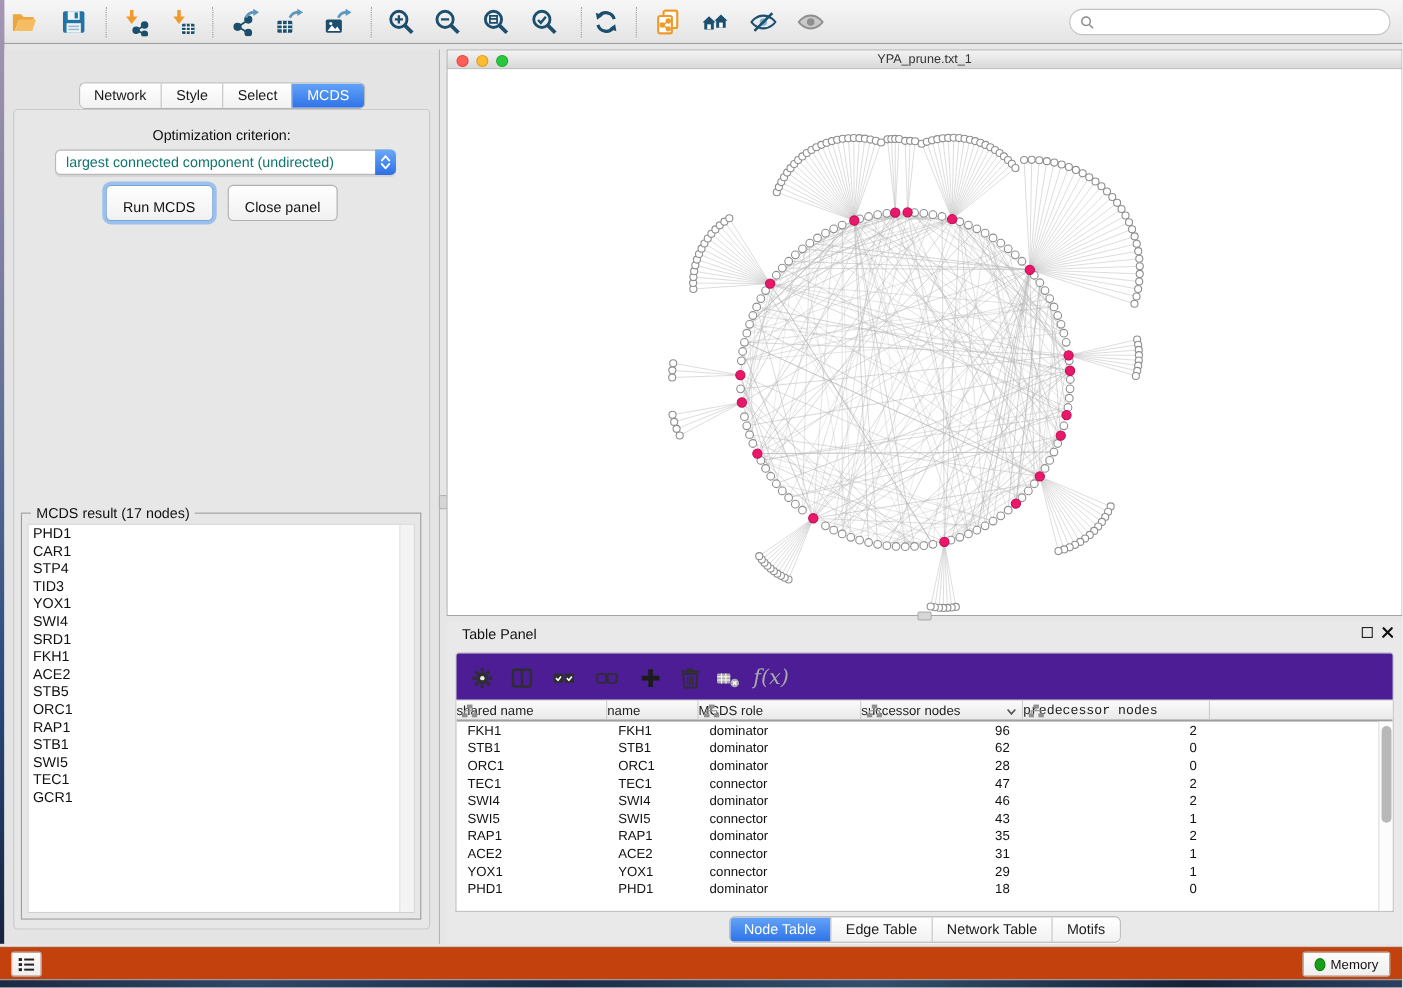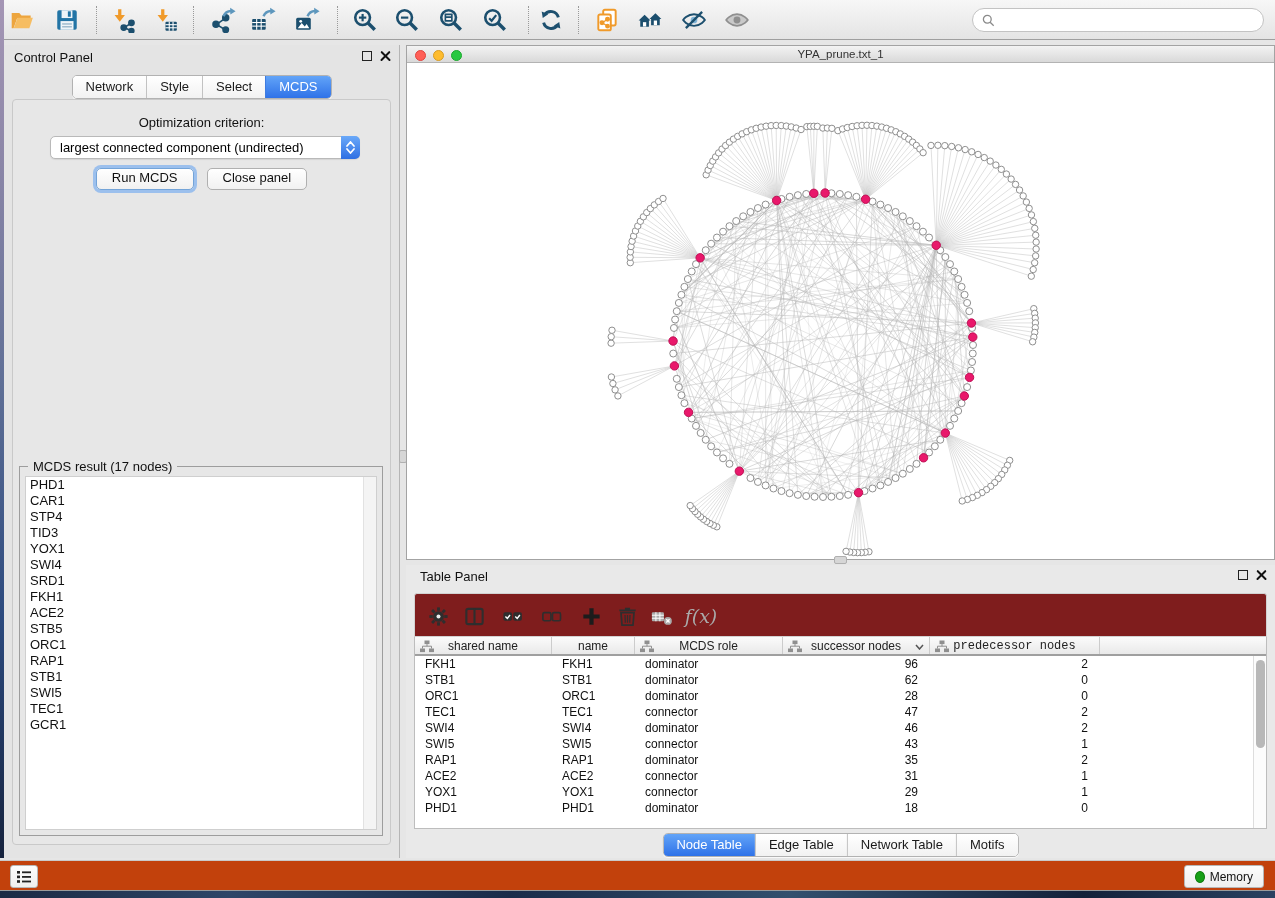--- a/index.html
+++ b/index.html
@@ -37,27 +37,27 @@
   .seg { padding:3px 13px 4px; font-size:13px; color:#1a1a1a; border-left:1px solid #c2c2c2; background:linear-gradient(#ffffff,#f2f2f2); white-space:nowrap; }
   .seg:first-child { border-left:none; }
   .seg.active { background:linear-gradient(#62a4f8,#2f72e8); color:#fff; border-left-color:#3f7ce0; }
 
   .cp-panel { position:absolute; left:8px; right:8px; top:54px; bottom:13px; background:#e7e7e7;
     border:1px solid #c9c9c9; border-radius:4px; }
   .opt-label { position:absolute; top:15px; width:100%; text-align:center; font-size:13px; color:#111; }
   .dropdown { position:absolute; left:37px; top:36px; width:310px; height:23px; background:#fff;
     border:1px solid #b9b9b9; border-radius:5px; display:flex; align-items:center;
     box-shadow:0 1px 1px rgba(0,0,0,.08); }
-  .dropdown .dd-text { flex:1; font-size:13px; padding-left:9px; color:#000000; white-space:nowrap; overflow:hidden; }
+  .dropdown .dd-text { flex:1; font-size:13px; padding-left:9px; color:#0f766e; white-space:nowrap; overflow:hidden; }
   .dd-stepper { width:19px; height:23px; margin:-1px -1px -1px 0; border-radius:0 5px 5px 0;
     background:linear-gradient(#6aa9f9,#2e6fe3); display:flex; flex-direction:column; align-items:center; justify-content:center; gap:1px; }
   .dd-stepper svg { display:block; }
   .btn-row { position:absolute; top:68px; width:100%; display:flex; justify-content:center; gap:13px; }
   .mac-btn { font-size:13px; color:#111; background:linear-gradient(#ffffff,#f1f1f1);
-    border:1px solid #b0b0b0; border-radius:5px; padding:1px 15px 4px; font-family:"Liberation Sans",sans-serif; }
+    border:1px solid #b0b0b0; border-radius:5px; padding:12px 15px 4px; font-family:"Liberation Sans",sans-serif; }
   .mac-btn.focused { box-shadow:0 0 0 3px rgba(115,170,240,.65); border-color:#74a4d8; }
 
   .groupbox { position:absolute; left:6px; right:7px; top:366px; bottom:8px; border:1px solid #9d9d9d; }
   .groupbox-title { position:absolute; left:8px; top:-8px; background:#e7e7e7; padding:0 5px; font-size:13px; color:#111; }
   .result-list { position:absolute; left:5px; right:5px; top:9px; bottom:5px; background:#fff; border:1px solid #cfcfcf; overflow:hidden; }
   .result-scroll { position:absolute; right:0; top:0; bottom:0; width:13px; background:#f4f4f4; border-left:1px solid #e2e2e2; }
   .result-item { font-size:13px; line-height:16px; padding-left:4px; color:#111; }
 
   
   .v-split-handle { position:absolute; left:399px; top:450px; width:8px; height:13px; background:#d6d6d6; border:1px solid #b0b0b0; border-radius:2px; }
@@ -71,28 +71,28 @@
   .light { width:11px; height:11px; border-radius:50%; }
   .light.red { background:#ff5f57; border:0.5px solid #e0443e; }
   .light.yellow { background:#febc2e; border:0.5px solid #d89c22; }
   .light.green { background:#28c840; border:0.5px solid #1da82f; }
   .net-title { width:100%; text-align:center; font-size:11.5px; line-height:17px; color:#333; }
   .net-canvas { position:absolute; left:0; top:17px; width:867px; height:496px; background:#fff; }
 
   
   .table-panel { position:absolute; left:406px; top:565px; width:869px; height:293px; background:#e9e9e9; }
   .tp-title { position:absolute; left:14px; top:4px; font-size:13px; color:#111; }
-  .tp-toolbar { position:absolute; left:8px; right:8px; top:28px; height:44px; background:#7f1d1d;
+  .tp-toolbar { position:absolute; left:8px; right:8px; top:28px; height:44px; background:#4c1d95;
     border:1px solid #d2d2d2; border-radius:3px 3px 0 0; }
   .tp-icon { position:absolute; top:5px; width:34px; height:34px; display:flex; align-items:center; justify-content:center; }
   .fx-label { font-family:"DejaVu Serif", serif; font-style:italic; font-size:19px; color:#aaa; }
   .tp-table { position:absolute; left:8px; top:72px; width:853px; height:192px; background:#fff; border:1px solid #bdbdbd; border-top:none; overflow:hidden; }
   .th-row { position:absolute; left:0; top:0; width:100%; height:19px; display:flex;
     background:linear-gradient(#fbfbfb,#e9e9e9); border-bottom:2px solid #9f9f9f; }
-  .th-cell { position:relative; height:100%; border-right:1px solid #cccccc; display:flex; align-items:center; justify-content:center; font-size:12px; color:#222; }
+  .th-cell { position:relative; height:100%; border-right:1px solid #cccccc; display:flex; align-items:center; justify-content:flex-start; font-size:12px; color:#222; }
   .th-cell .tree-ic { position:absolute; left:5px; top:3px; }
   .th-cell .sort-ic { position:absolute; right:5px; top:7px; }
   .tr-row { display:flex; height:16px; align-items:center; }
   .td-cell { font-size:12px; color:#111; white-space:nowrap; overflow:hidden; height:16px; line-height:16px; }
   .td-left { text-align:left; padding-left:10px; }
   .td-right { text-align:right; padding-right:12px; }
   .tp-scroll { position:absolute; right:0; top:19px; bottom:0; width:13px; background:#fcfcfc; border-left:1px solid #ddd; }
   .tp-thumb { position:absolute; left:2px; top:4px; width:9px; height:88px; background:#b8b8b8; border-radius:5px; }
   .tp-tabs-wrap { position:absolute; left:50%; top:268px; transform:translateX(-50%); }
 
@@ -275,27 +275,20 @@
       <div class="tb-sep" style="left: 193px;"></div>
       <div class="tb-sep" style="left: 337px;"></div>
       <div class="tb-sep" style="left: 528px;"></div>
       <div class="tb-sep" style="left: 578px;"></div>
     </div>
 
   <div class="wp-left"></div>
   <div class="wp-bottom"></div>
 
   <div class="control-panel">
-    <div class="cp-titlebar">
-      <span class="cp-title">Control Panel</span>
-      <span class="win-btns">
-        <span class="float-glyph"></span>
-        <span class="close-glyph"></span>
-      </span>
-    </div>
     <div class="seg-tabs">
         <span class="seg">Network</span>
         <span class="seg">Style</span>
         <span class="seg">Select</span>
         <span class="seg active">MCDS</span>
       </div>
     <div class="cp-panel">
       <div class="opt-label">Optimization criterion:</div>
       <div class="dropdown">
         <span class="dd-text">largest connected component (undirected)</span>

